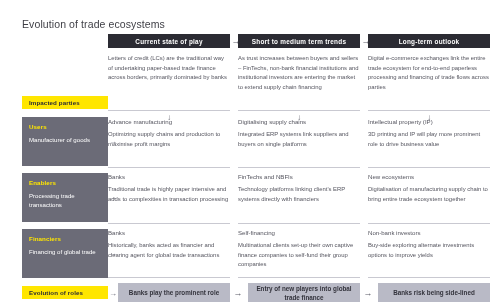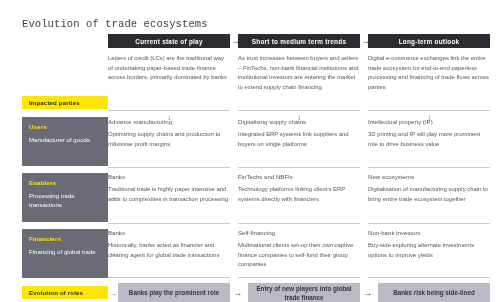--- a/index.html
+++ b/index.html
@@ -18,21 +18,20 @@
 
   
   .page-title {
     position: absolute;
     left: 22px;
     top: 18px;
     font-size: 10.5px;
     color: #3f3f46;
     letter-spacing: 0.1px;
     white-space: nowrap;
-    font-family: Liberation Mono, monospace;
   }
 
   
   .grid {
     position: absolute;
     left: 0;
     top: 34px;
     width: 500px;
     height: 268px;
   }

